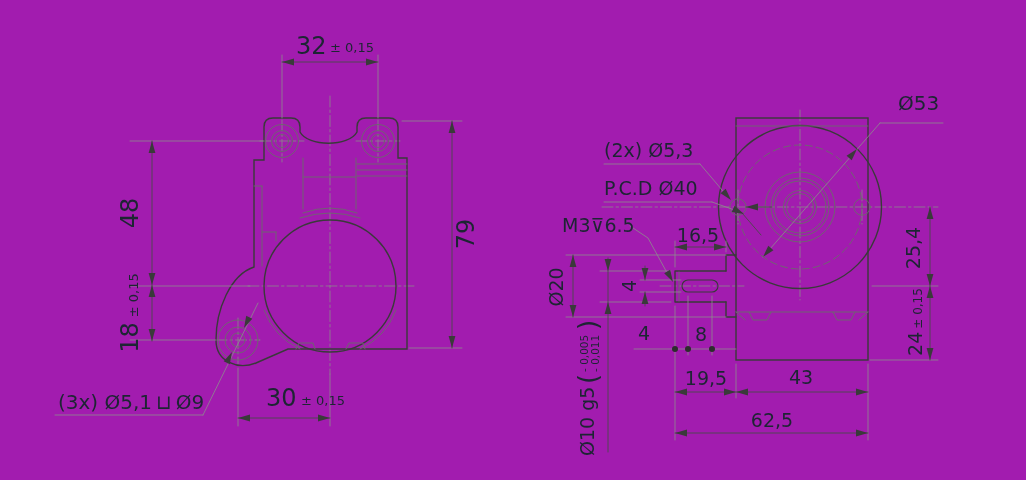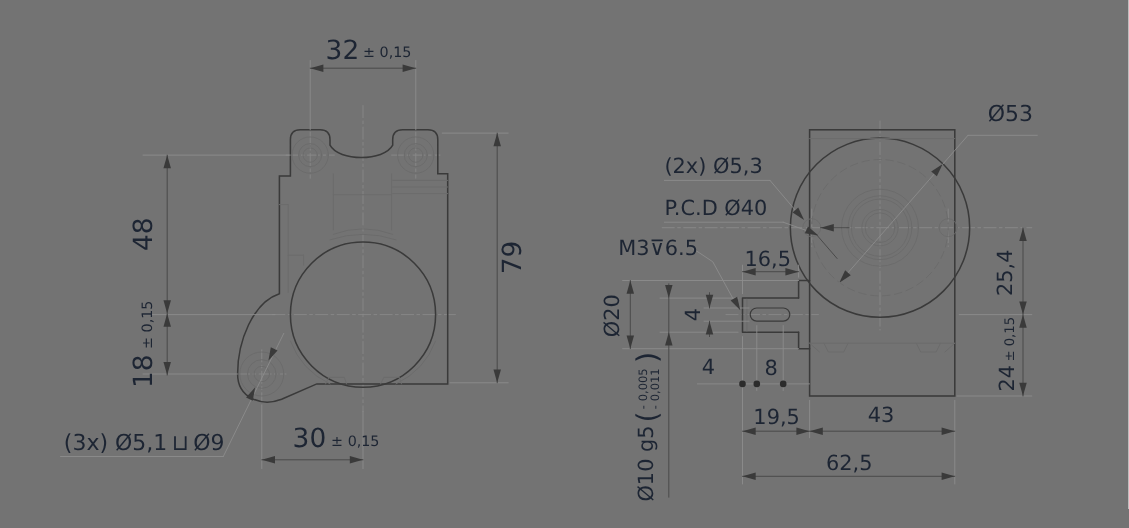--- a/index.html
+++ b/index.html
@@ -1,16 +1,16 @@
 <!DOCTYPE html>
 <html><head>
 <meta charset="utf-8">
 <style>
   html,body{margin:0;padding:0;background:#ffffff;}
-  .stage{position:relative;width:1026px;height:480px;background:#737373;overflow:hidden;
+  .stage{position:relative;width:1026px;height:480px;background:#a21caf;overflow:hidden;
          font-family:"DejaVu Sans","Liberation Sans",sans-serif;}
   svg text{font-family:"DejaVu Sans","Liberation Sans",sans-serif;fill:#1d2533;}
   .dimL{font-size:24px;}
   .dimR{font-size:19px;}
   .tol{font-size:13px;}
   .tolR{font-size:12px;}
   .note{font-size:20px;}
   .fit-small{font-size:10.5px;}
   .paren{font-size:26px;}
 </style>

